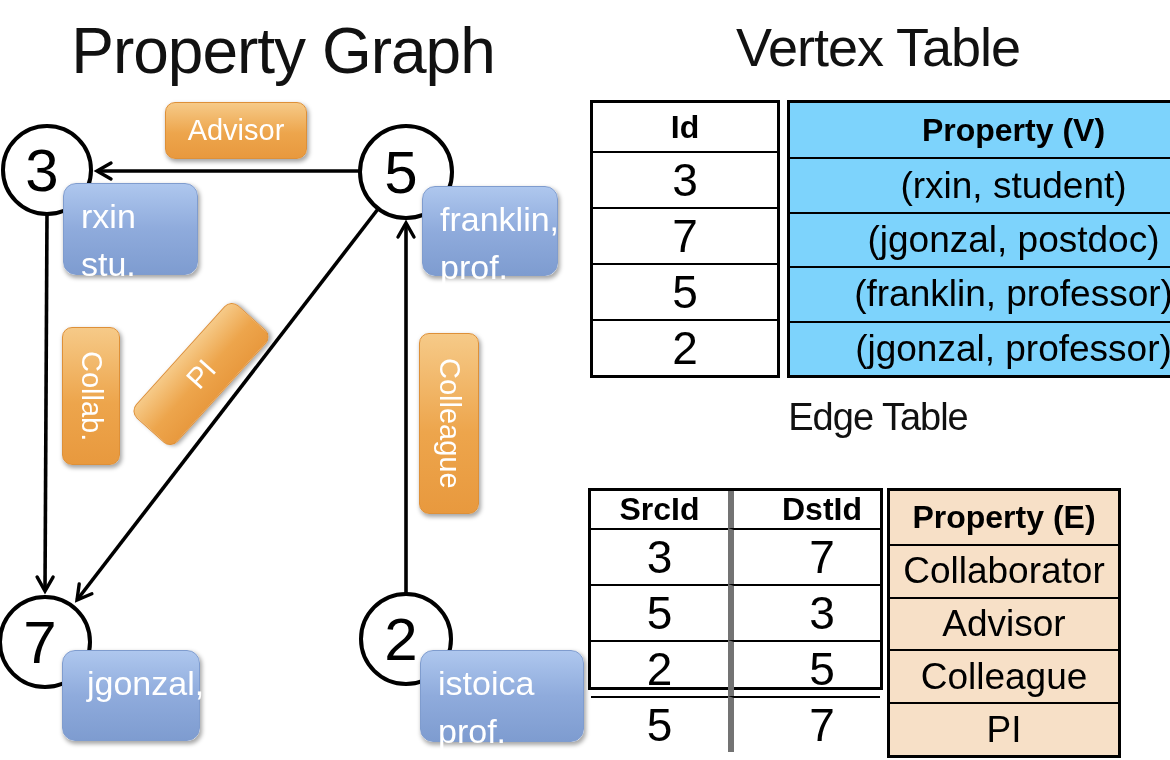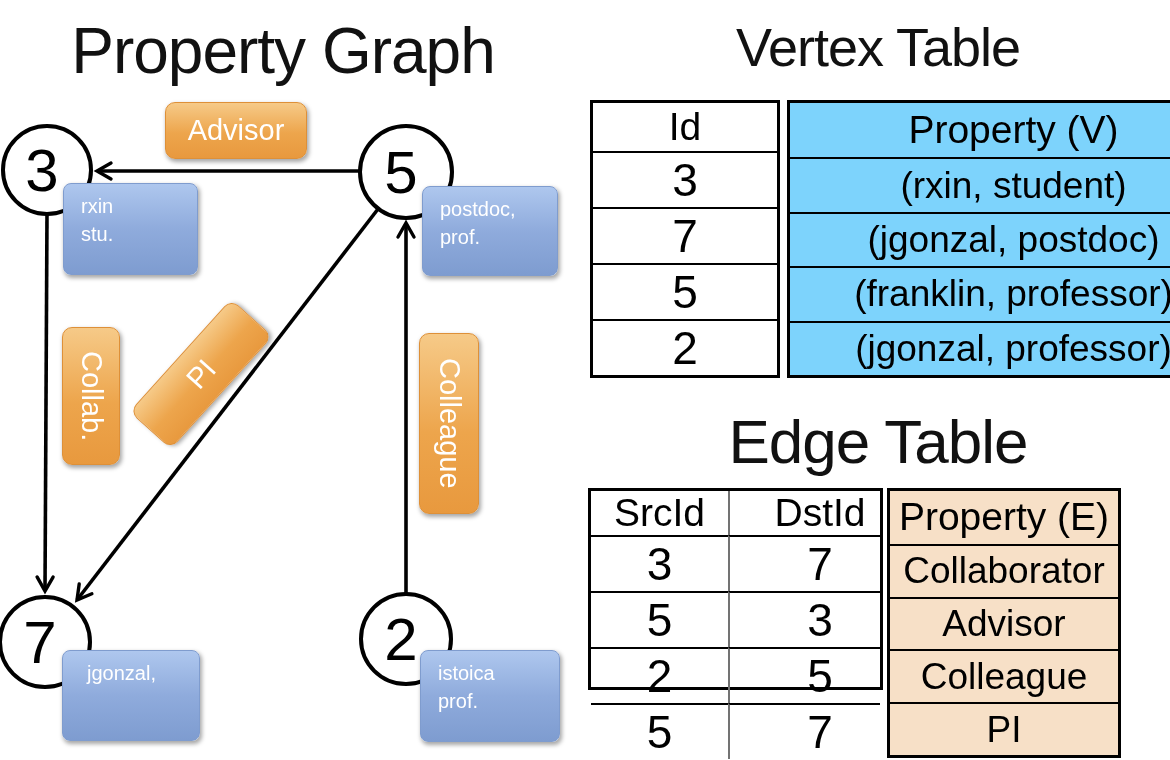--- a/index.html
+++ b/index.html
@@ -2,62 +2,62 @@
 <html><head>
 <meta charset="utf-8">
 <style>
   html,body{margin:0;padding:0;background:#fff;}
   .canvas{position:relative;width:1170px;height:760px;background:#fff;overflow:hidden;
           font-family:"Liberation Sans",sans-serif;color:#000;}
   .title{position:absolute;font-weight:300;letter-spacing:-1px;color:#111;
          text-align:center;white-space:nowrap;}
   .graph-title{left:0;top:14px;width:566px;font-size:64px;}
   .vtable-title{left:590px;top:16px;width:576px;font-size:54px;}
-  .etable-title{left:590px;top:406px;width:576px;font-size:62px;}
+  .etable-title{left:590px;top:396px;width:576px;font-size:38px;}
 
   svg.graph{position:absolute;left:0;top:0;z-index:1;}
 
   .node-num{position:absolute;z-index:2;display:flex;align-items:center;justify-content:center;
             font-size:60px;font-weight:300;transform:translateX(-5px);}
   .nn3{left:3px;top:126px;width:88px;height:88px;}
   .nn5{left:360px;top:126px;width:92px;height:92px;}
   .nn7{left:0px;top:597px;width:90px;height:90px;}
   .nn2{left:361px;top:594px;width:90px;height:90px;}
 
   .elabel{position:absolute;z-index:3;display:flex;align-items:center;justify-content:center;
           color:#fff;font-size:29px;border-radius:10px;
           background:linear-gradient(180deg,#f6ca88 0%,#eda54c 55%,#e8993e 100%);
           border:1px solid #de9038;box-shadow:1.5px 2.5px 4px rgba(0,0,0,0.35);}
   .vtext{writing-mode:vertical-rl;}
   .lbl-advisor{left:165px;top:102px;width:140px;height:55px;}
   .lbl-collab{left:62px;top:327px;width:56px;height:136px;}
   .lbl-pi{left:125px;top:346px;width:150px;height:54px;transform:rotate(-48deg);}
   .lbl-colleague{left:419px;top:333px;width:58px;height:179px;}
 
-  .nbox{position:absolute;z-index:4;color:#fff;font-size:20px;line-height:1.42;
-        border-radius:8px;padding:8px 0 6px 17px;box-sizing:border-box;
+  .nbox{position:absolute;z-index:4;color:#fff;font-size:34px;line-height:1.42;
+        border-radius:13px;padding:8px 0 6px 17px;box-sizing:border-box;
         background:linear-gradient(180deg,#aec7ee 0%,#8fabdc 50%,#7e9cd0 100%);
         border:1px solid #7f9cce;box-shadow:1.5px 2.5px 4px rgba(0,0,0,0.35);}
   .nbox-rxin{left:63px;top:183px;width:135px;height:92px;}
   .nbox-franklin{left:422px;top:186px;width:136px;height:90px;}
   .nbox-jgonzal{left:62px;top:650px;width:138px;height:91px;padding-left:24px;}
-  .nbox-istoica{left:420px;top:650px;width:140px;height:92px;}
+  .nbox-istoica{left:420px;top:650px;width:164px;height:92px;}
 
   .tblbox{position:absolute;border:3px solid #000;box-sizing:border-box;background:#fff;
           display:grid;grid-template-rows:repeat(5,1fr);}
   .vt-id{left:590px;top:100px;width:190px;height:278px;}
   .vt-prop{left:787px;top:100px;width:453px;height:278px;background:#7dd3fc;}
   .et-ids{left:588px;top:488px;width:295px;height:202px;grid-template-columns:137px 1fr;}
   .et-prop{left:887px;top:488px;width:234px;height:270px;background:#f7e0c7;}
   .cell{display:flex;align-items:center;justify-content:center;
         font-size:37px;font-weight:300;white-space:nowrap;}
   .cell.num{font-size:46px;}
-  .cell.head{font-size:39px;font-weight:400;}
+  .cell.head{font-size:32px;font-weight:700;}
   .bt{border-top:2px solid #000;}
-  .bl{border-left:2px solid #737373;padding-left:30px;}
+  .bl{border-left:6px solid #737373;padding-left:30px;}
 </style>
 </head>
 <body>
 
 <div class="canvas">
 
   <div class="title graph-title">Property Graph</div>
 
   <svg class="graph" width="585" height="760" viewBox="0 0 585 760">
     <defs>
@@ -87,21 +87,21 @@
   <div class="elabel lbl-advisor">Advisor</div>
   <div class="elabel vtext lbl-collab">Collab.</div>
   <div class="elabel lbl-pi">PI</div>
   <div class="elabel vtext lbl-colleague">Colleague</div>
 
   <div class="nbox nbox-rxin">
     <div>rxin</div>
     <div>stu.</div>
   </div>
   <div class="nbox nbox-franklin">
-    <div>postdoc,</div>
+    <div>franklin,</div>
     <div>prof.</div>
   </div>
   <div class="nbox nbox-jgonzal">
     <div>jgonzal,</div>
   </div>
   <div class="nbox nbox-istoica">
     <div>istoica</div>
     <div>prof.</div>
   </div>
 

